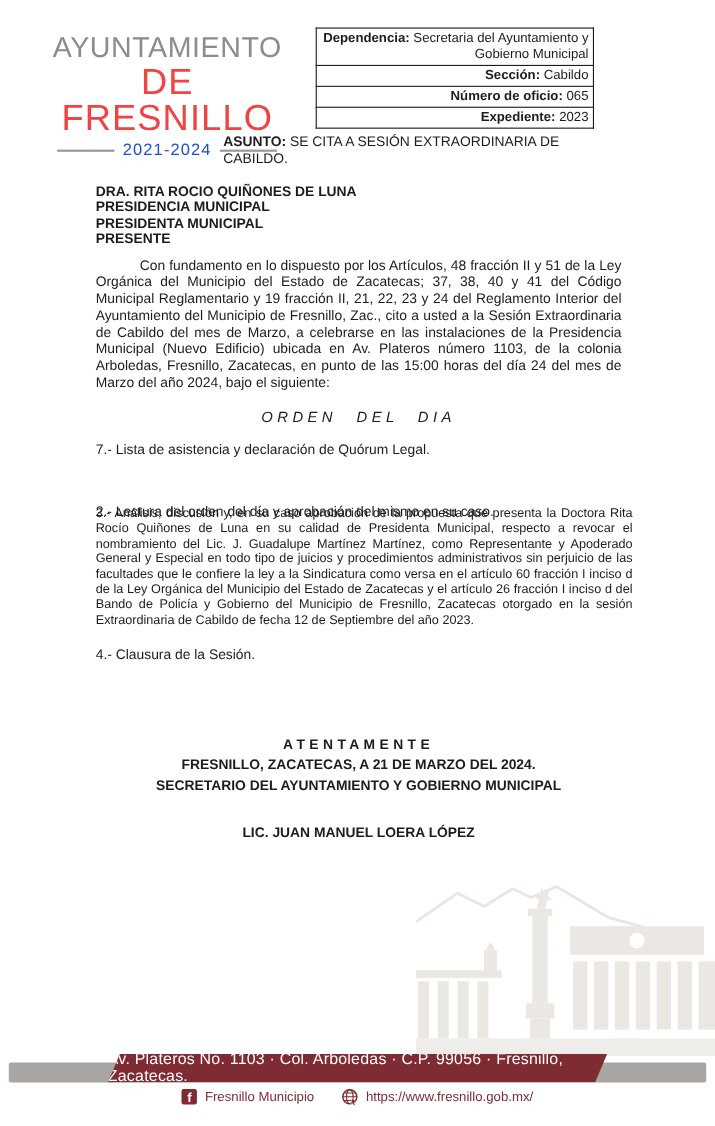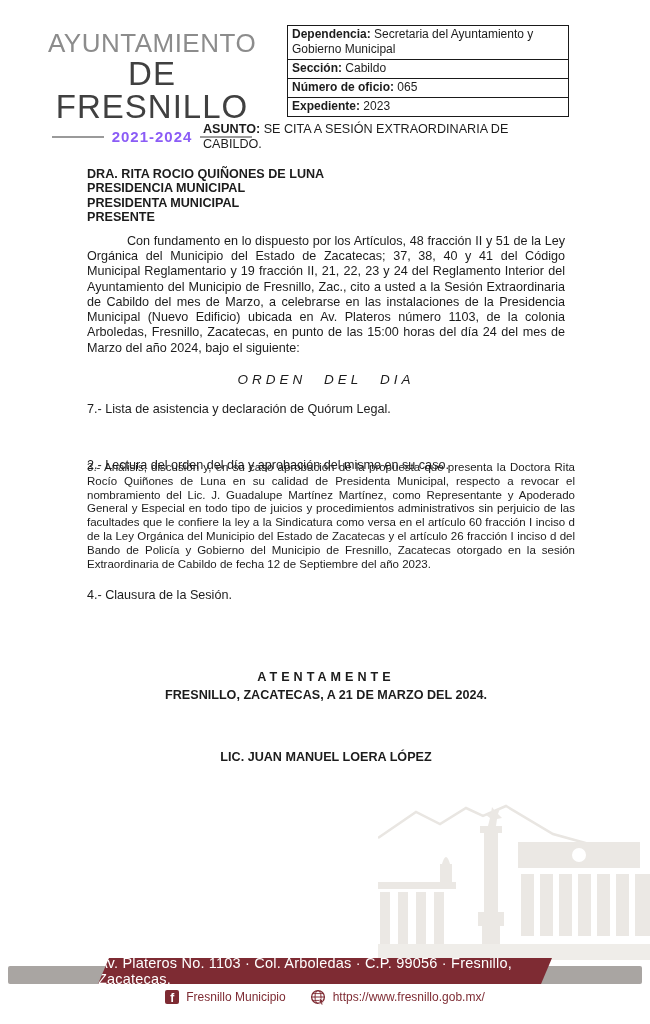--- a/index.html
+++ b/index.html
@@ -9,27 +9,27 @@
     position: relative;
     width: 650px; height: 1024px;
     background: #ffffff;
     overflow: hidden;
     margin: 0 auto;
   }
 
   
   .logo { position: absolute; left: 38px; top: 30px; width: 228px; text-align: center; color: #8c8c8c; }
   .logo-line1 { font-size: 26px; font-weight: normal; letter-spacing: 0.5px; line-height: 1.05; }
-  .logo-line2 { font-size: 33px; font-weight: normal; letter-spacing: 1px; line-height: 1.0; color: #404040; }
+  .logo-line2 { font-size: 33px; font-weight: normal; letter-spacing: 1px; line-height: 1.0; color: #ef4444; }
   .logo-years { display: flex; align-items: center; justify-content: center; gap: 8px; margin-top: 5px; }
   .logo-years .rule { flex: 0 0 52px; height: 2px; background: #9a9a9a; }
-  .logo-years .yrs { font-size: 15px; font-weight: bold; color: #8b5cf6; letter-spacing: 1px; }
-
-  
-  .info-table { position: absolute; left: 287px; top: 25px; width: 282px; border-collapse: collapse; font-size: 12px; }
+  .logo-years .yrs { font-size: 15px; font-weight: normal; color: #1d4ed8; letter-spacing: 1px; }
+
+  
+  .info-table { position: absolute; left: 287px; top: 25px; width: 253px; border-collapse: collapse; font-size: 12px; text-align: right; }
   .info-table td { border: 1px solid #1a1a1a; padding: 1px 4px 2px 4px; line-height: 1.25; }
   .info-table b { font-weight: bold; }
 
   
   .subject { position: absolute; left: 203px; top: 122px; width: 350px; font-size: 12.6px; line-height: 1.22; }
   .subject b { font-weight: bold; text-align: center; }
 
   
   .recipient { position: absolute; left: 87px; top: 167px; font-size: 12.6px; font-weight: bold; line-height: 1.15; }
 
@@ -134,20 +134,21 @@
 
   <div class="agenda-title">ORDEN DEL DIA</div>
   <div class="agenda-item item-1">7.- Lista de asistencia y declaración de Quórum Legal.</div>
   <div class="agenda-item item-2">2.- Lectura del orden del día y aprobación del mismo en su caso.</div>
   <div class="agenda-item item-3">3.- Análisis, discusión y, en su caso aprobación de la propuesta que presenta la Doctora Rita Rocío Quiñones de Luna en su calidad de Presidenta Municipal, respecto a revocar el nombramiento del Lic. J. Guadalupe Martínez Martínez, como Representante y Apoderado General y Especial en todo tipo de juicios y procedimientos administrativos sin perjuicio de las facultades que le confiere la ley a la Sindicatura como versa en el artículo 60 fracción I inciso d de la Ley Orgánica del Municipio del Estado de Zacatecas y el artículo 26 fracción I inciso d del Bando de Policía y Gobierno del Municipio de Fresnillo, Zacatecas otorgado en la sesión Extraordinaria de Cabildo de fecha 12 de Septiembre del año 2023.</div>
   <div class="agenda-item item-4">4.- Clausura de la Sesión.</div>
 
   <div class="closing">
     <div class="atte">ATENTAMENTE</div>
     <div>FRESNILLO, ZACATECAS, A 21 DE MARZO DEL 2024.</div>
+    <div>SECRETARIO DEL AYUNTAMIENTO Y GOBIERNO MUNICIPAL</div>
   </div>
 
   <div class="signature">LIC. JUAN MANUEL LOERA LÓPEZ</div>
 
   <svg class="watermark" viewBox="0 0 272 174" xmlns="http://www.w3.org/2000/svg" aria-hidden="true">
 
     <path d="M0 52 L38 26 L62 38 L88 22 L105 30 L128 20 L175 48 L240 66 L250 68" fill="none" stroke="#e9e6e2" stroke-width="2.5"></path>
 
     <rect x="0" y="96" width="78" height="7" fill="#ebe8e4"></rect>
     <rect x="2" y="106" width="10" height="52" fill="#ebe8e4"></rect>

